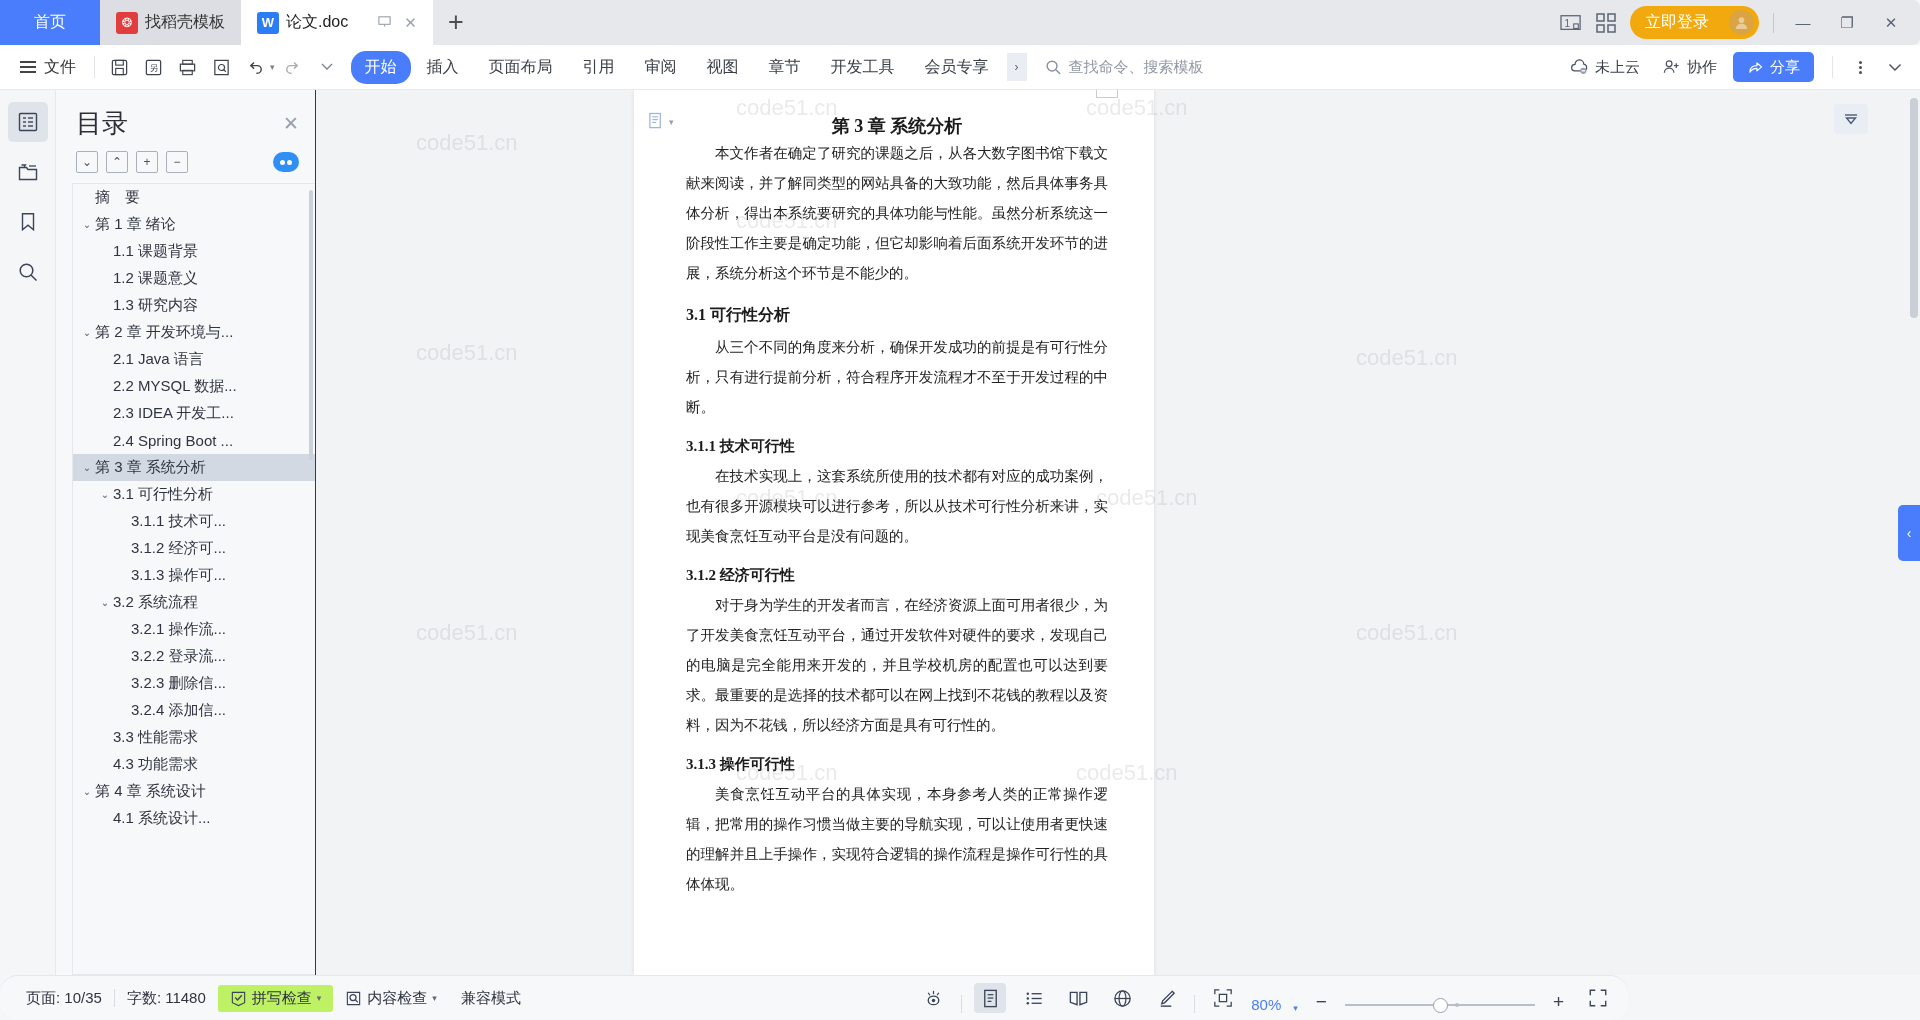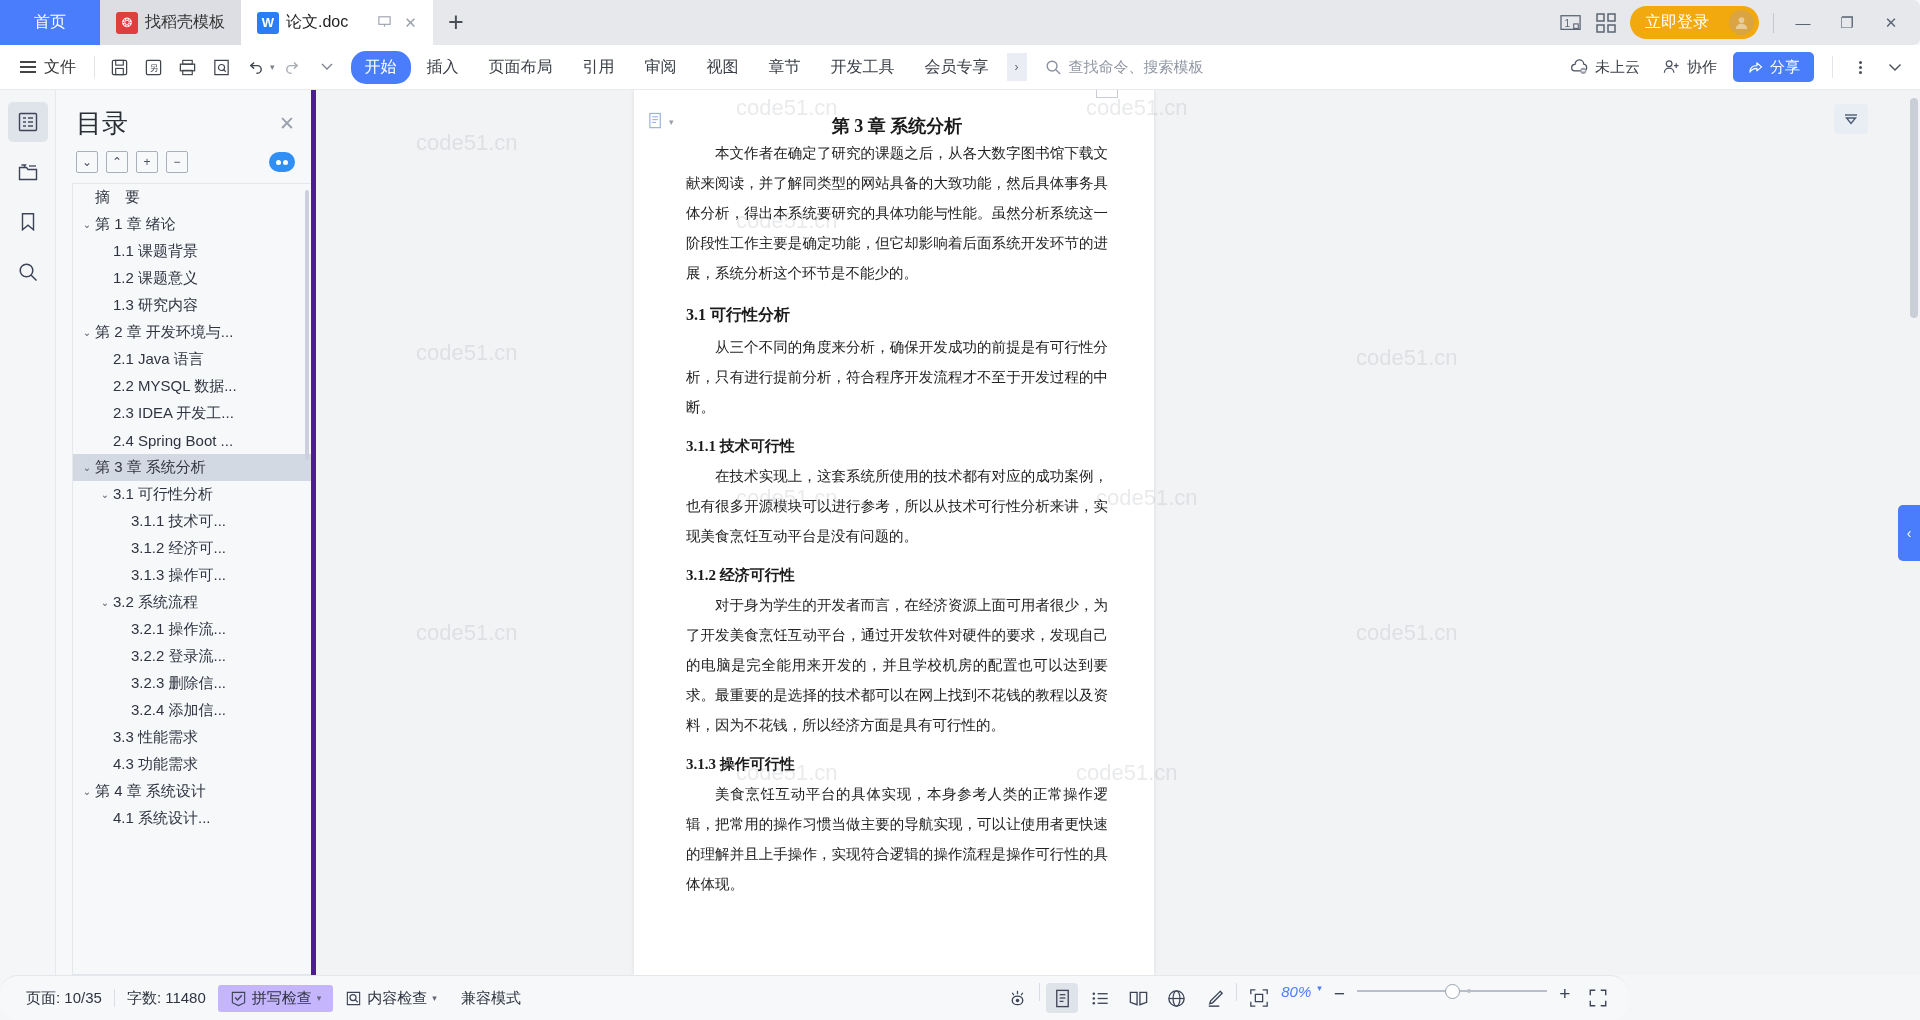--- a/index.html
+++ b/index.html
@@ -123,21 +123,21 @@
   }
   .rail-btn {
     width: 40px; height: 40px; border-radius: 5px; display: flex;
     align-items: center; justify-content: center; cursor: pointer; color: #3c4458;
   }
   .rail-btn.active { background: #dfe3ea; }
 
   
   .outline {
     position: absolute; top: 90px; left: 56px; width: 260px; bottom: 45px;
-    background: #f7f8fa; border-right: 5px solid #4c1d95;
+    background: #f7f8fa; border-right: 1px solid #4c1d95;
     display: flex; flex-direction: column;
   }
   .outline-head {
     display: flex; align-items: center; justify-content: space-between;
     padding: 16px 16px 4px 20px;
   }
   .outline-title { font-size: 26px; color: #2b2f36; }
   .outline-close { color: #9aa1ad; font-size: 19px; cursor: pointer; }
   .outline-tools {
     display: flex; align-items: center; gap: 8px; padding: 6px 16px 10px 20px;
@@ -242,23 +242,23 @@
     position: absolute; bottom: 0; left: 0; width: 1628px; height: 45px;
     background: #f7f8fa; border-top: 1px solid #e4e7ec;
     display: flex; align-items: center; padding: 0 14px; font-size: 15px;
     color: #2f3440;
     border-radius: 18px;
   }
   .st-item {
     display: flex; align-items: center; gap: 5px; padding: 4px 12px;
     cursor: pointer; white-space: nowrap;
   }
-  .st-item.hl { background: #c4b5fd; border-radius: 3px; }
+  .st-item.hl { background: #bef264; border-radius: 3px; }
   .st-sep { width: 1px; height: 18px; background: #d9dde4; }
-  .status-right { margin-left: auto; display: flex; align-items: flex-start; gap: 6px; font-style: italic; }
+  .status-right { margin-left: auto; display: flex; align-items: flex-end; gap: 12px; }
   .sr-btn {
     width: 32px; height: 30px; display: flex; align-items: center;
     justify-content: center; color: #3c4458; cursor: pointer; border-radius: 4px;
   }
   .sr-btn.active { background: #dfe3ea; }
   .zoom-val { color: #4a7dfc; font-size: 15px; cursor: pointer; }
   .zoom-minus, .zoom-plus {
     font-size: 19px; color: #3c4458; cursor: pointer; padding: 0 6px;
     user-select: none;
   }

